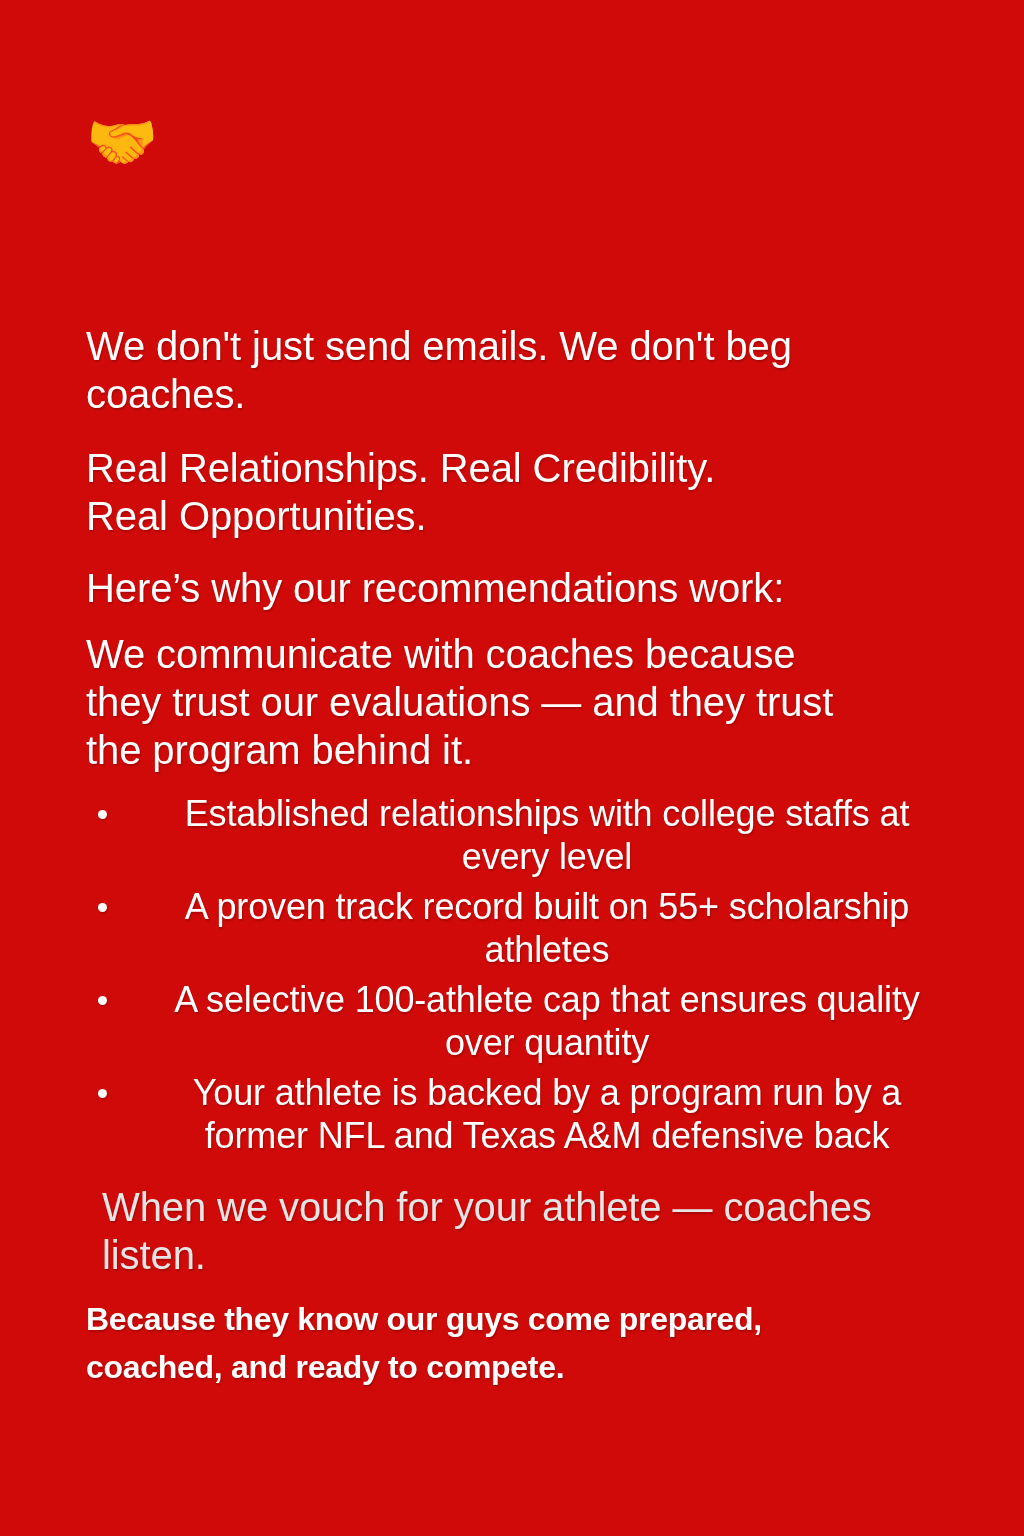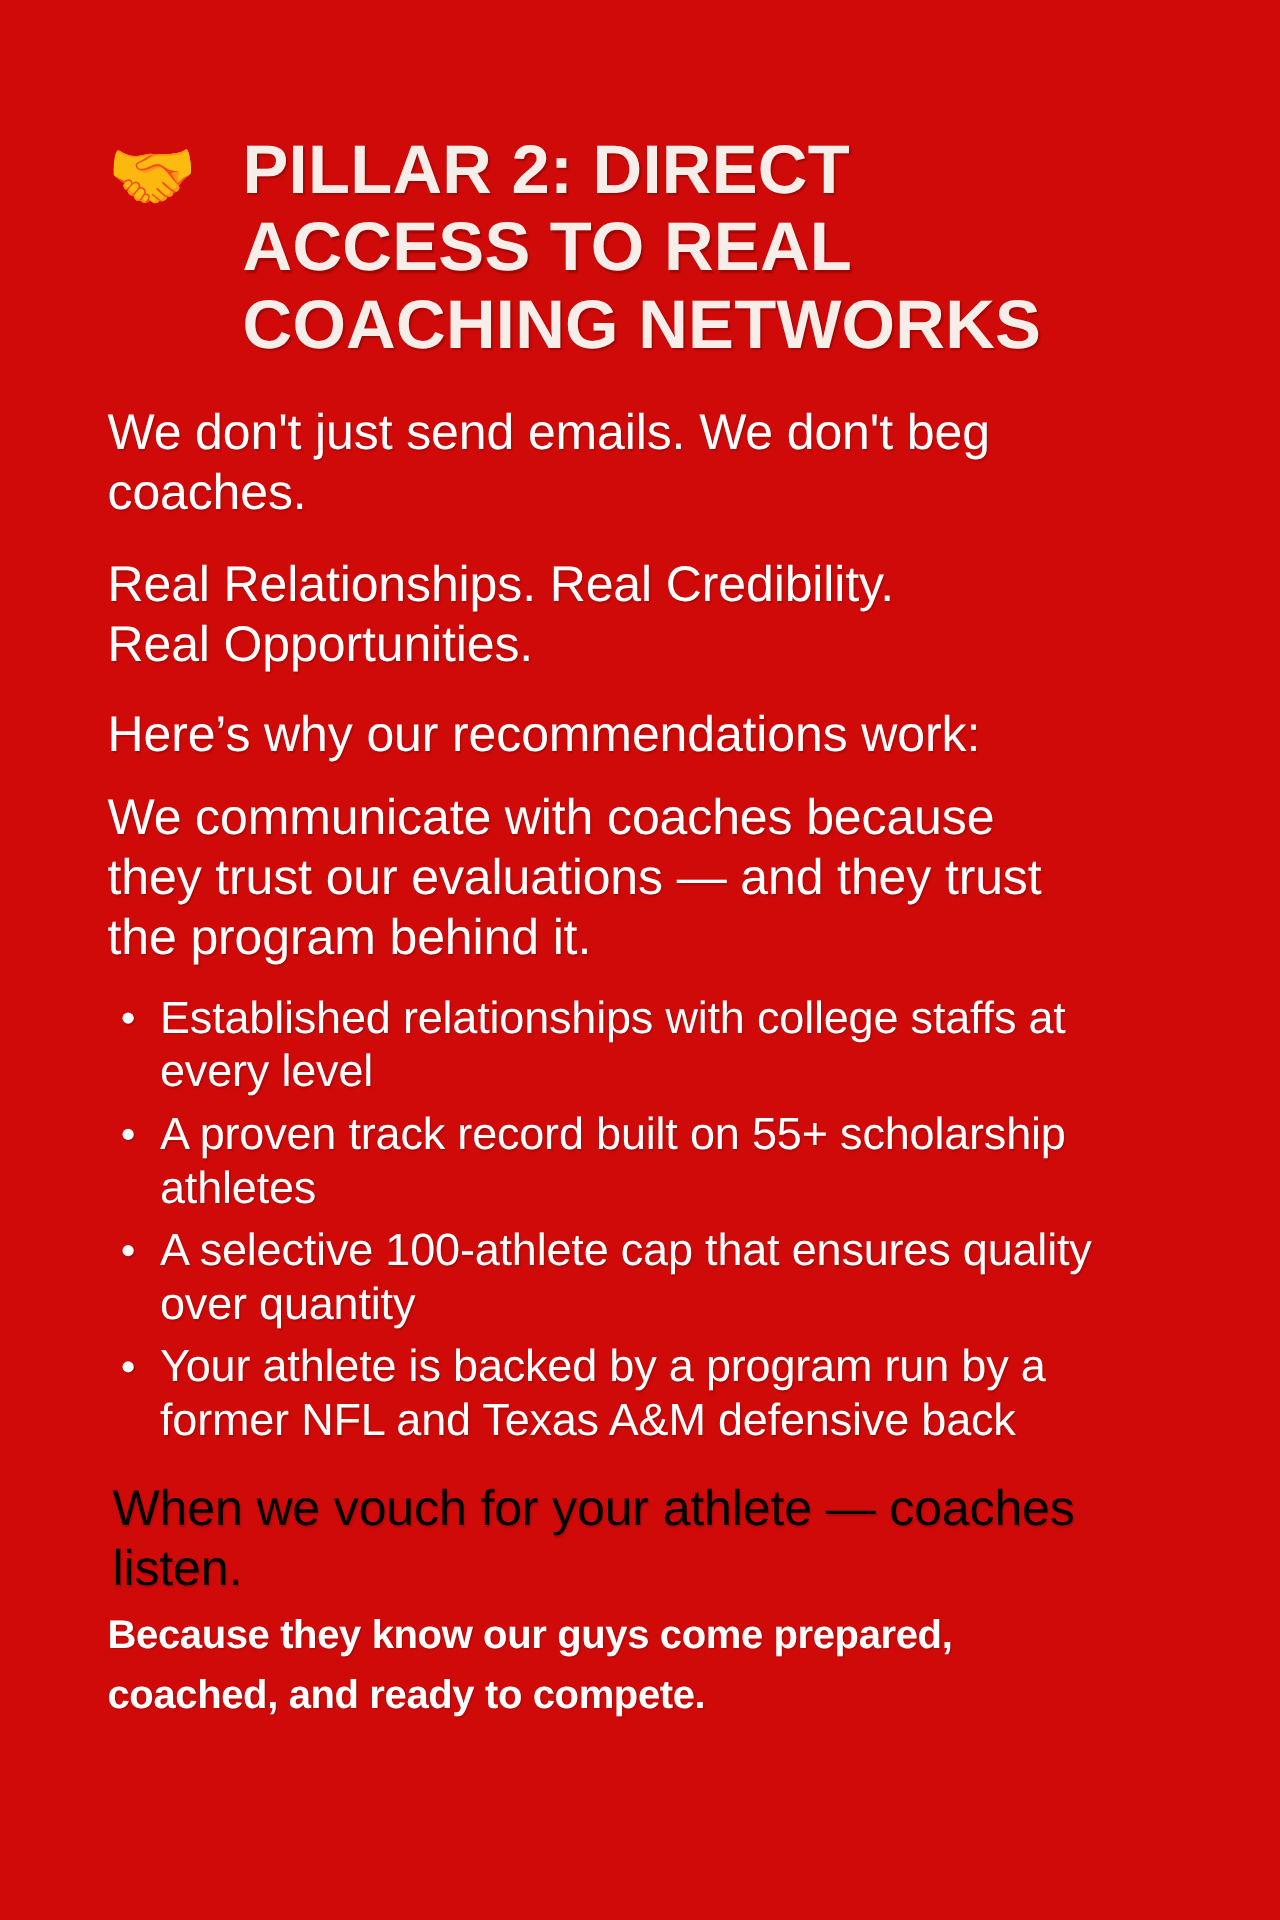--- a/index.html
+++ b/index.html
@@ -87,40 +87,41 @@
   .bullets li {
     position: relative;
     color: #ffffff;
     font-size: 36px;
     line-height: 43px;
     letter-spacing: -0.15px;
     padding-left: 42px;
     margin-bottom: 7px;
     text-shadow: 1px 1.5px 1.5px rgba(90, 0, 0, 0.30);
     white-space: pre-line;
+    text-align: center;
   }
   .bullets li::before {
     content: "";
     position: absolute;
     left: 12px;
     top: 18px;
     width: 9px;
     height: 9px;
     border-radius: 50%;
     background: #ffffff;
     box-shadow: 1px 1.5px 1.5px rgba(90, 0, 0, 0.28);
   }
 
   
   .closing-regular {
-    color: #000000;
+    color: #e5e5e5;
     font-size: 40px;
     line-height: 48px;
     letter-spacing: -0.1px;
-    margin: 4px;
+    margin: 16px;
     font-weight: 400;
     text-shadow: 1px 1.5px 1.5px rgba(90, 0, 0, 0.30);
     white-space: pre-line;
   }
   .closing-bold {
     color: #ffffff;
     font-size: 32px;
     line-height: 48px;
     letter-spacing: -0.3px;
     margin: 0;
@@ -129,23 +130,20 @@
     white-space: pre-line;
   }
 </style>
 </head>
 <body>
 
 <div class="slide">
 
   <div class="heading-block">
     <div class="heading-emoji">🤝</div>
-    <div class="heading-text">PILLAR 2: DIRECT
-ACCESS TO REAL
-COACHING NETWORKS</div>
   </div>
 
   <div class="body-block">
 
     <p class="para">We don't just send emails. We don't beg
 coaches.</p>
 
     <p class="para tight-bottom">Real Relationships. Real Credibility.
 Real Opportunities.</p>
 

